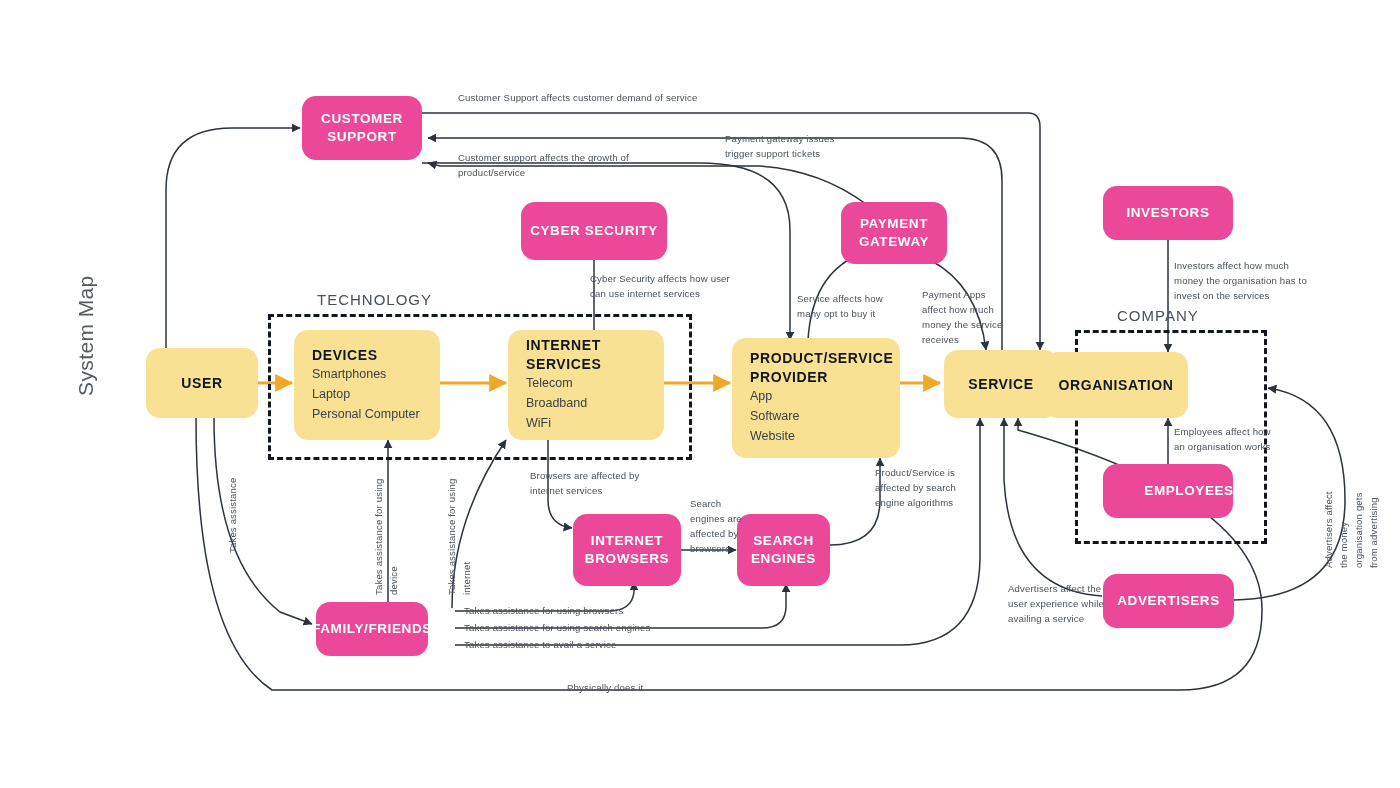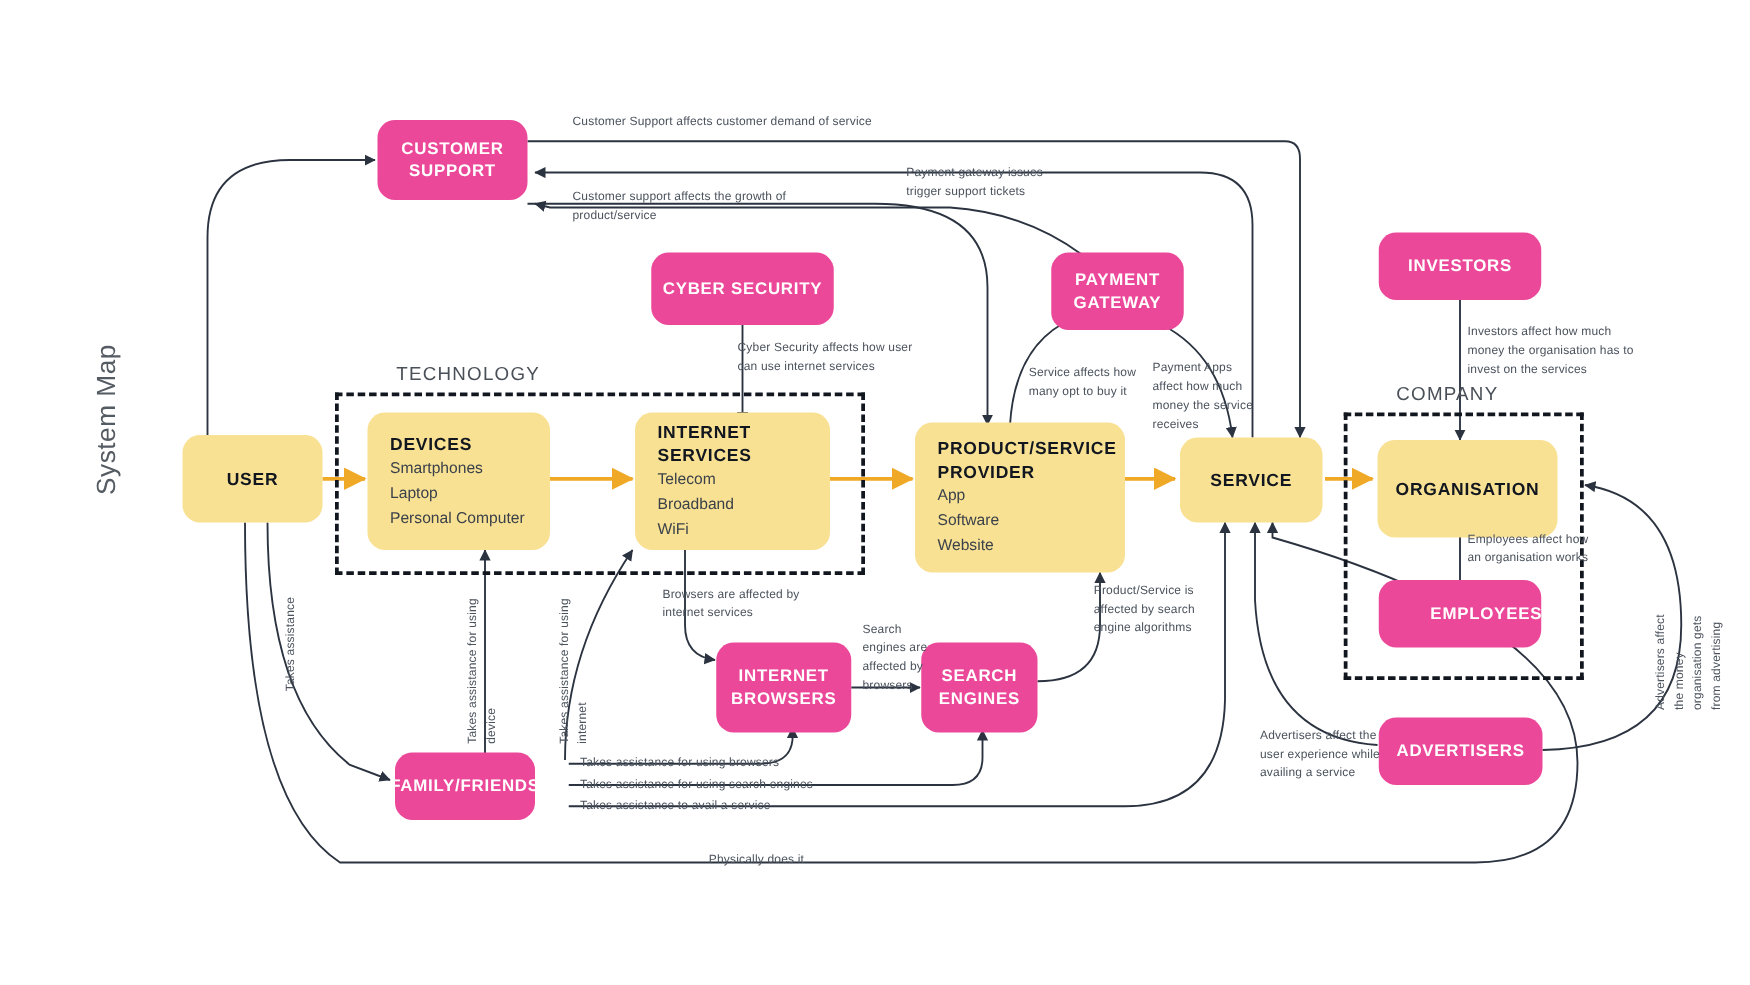--- a/index.html
+++ b/index.html
@@ -235,21 +235,21 @@
       <div class="node-sub">App</div>
       <div class="node-sub">Software</div>
       <div class="node-sub">Website</div>
     </div>
   </div>
 
   <div class="node yellow centered" style="left:944px; top:350px; width:114px; height:68px;">
     <div class="node-title" style="white-space: pre-line;">SERVICE</div>
   </div>
 
-  <div class="node yellow centered" style="left:1102px; top:352px; width:144px; height:78px;">
+  <div class="node yellow centered" style="left:1044px; top:352px; width:144px; height:66px;">
     <div class="node-title" style="white-space: pre-line;">ORGANISATION</div>
   </div>
 
   <div class="node dark" style="left:1103px; top:464px; width:130px; height:54px;padding-left:42px;">
     <div class="node-title" style="white-space: pre-line;">EMPLOYEES</div>
   </div>
 
   <div class="node dark" style="left:1103px; top:574px; width:131px; height:54px;">
     <div class="node-title" style="white-space: pre-line;">ADVERTISERS</div>
   </div>
@@ -272,21 +272,21 @@
 
   <div class="edge-label" style="left:458px; top:151px;">Customer support affects the growth of
 product/service</div>
 
   <div class="edge-label" style="left:725px; top:132px;">Payment gateway issues
 trigger support tickets</div>
 
   <div class="edge-label" style="left:590px; top:272px;">Cyber Security affects how user
 can use internet services</div>
 
-  <div class="edge-label" style="left:797px; top:292px;margin-left:26px;">Service affects how
+  <div class="edge-label" style="left:797px; top:292px;">Service affects how
 many opt to buy it</div>
 
   <div class="edge-label" style="left:922px; top:288px;">Payment Apps
 affect how much
 money the service
 receives</div>
 
   <div class="edge-label" style="left:1174px; top:259px;">Investors affect how much
 money the organisation has to
 invest on the services</div>

